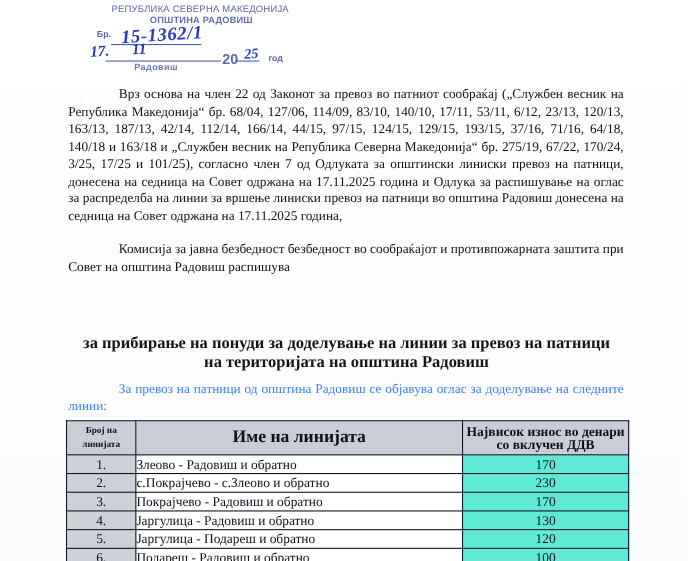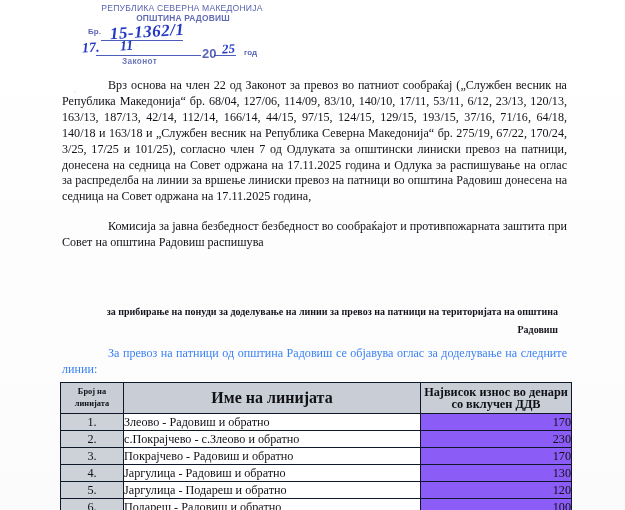--- a/index.html
+++ b/index.html
@@ -143,22 +143,22 @@
     font-weight: bold;
     letter-spacing: 4.5px;
     color: #15151c;
     z-index: 2;
   }
   .doc-subtitle {
     position: absolute;
     left: 72px;
     top: 303px;
     width: 486px;
-    text-align: right;
-    font-size: 10px;
+    text-align: center;
+    font-size: 15px;
     font-weight: bold;
     line-height: 18px;
     color: #14141b;
     z-index: 2;
   }
   .lead-text {
     position: absolute;
     left: 62px;
     top: 345px;
     width: 505px;
@@ -207,43 +207,43 @@
     text-align: center;
     background: #cdd2d9;
     font-size: 12px;
   }
   td.cell-name {
     text-align: left;
     padding-left: 7px;
     background: #ffffff;
   }
   td.cell-amt {
-    text-align: right;
-    background: #8b5cf6;
+    text-align: center;
+    background: #5eead4;
   }
 </style>
 </head>
 <body>
 
 <div class="page">
 
   <div class="stamp">
     <div class="stamp-line1">РЕПУБЛИКА СЕВЕРНА МАКЕДОНИЈА</div>
     <div class="stamp-line2">ОПШТИНА РАДОВИШ</div>
 
     <div class="stamp-row stamp-br-label">Бр.</div>
     <div class="hand hand-number">15-1362/1</div>
 
     <div class="hand hand-day">17.</div>
     <div class="hand hand-month">11</div>
     <div class="stamp-row stamp-year-lbl">20</div>
     <div class="hand hand-yy">25</div>
     <div class="stamp-row stamp-god-lbl">год</div>
 
-    <div class="stamp-city">Законот</div>
+    <div class="stamp-city">Радовиш</div>
 
     <div class="stamp-rule rule-a"></div>
     <div class="stamp-rule rule-b"></div>
     <div class="stamp-rule rule-c"></div>
   </div>
 
   <div class="body-text">
     <p class="para-indent">Врз основа на член 22 од Законот за превоз во патниот сообраќај („Службен весник на Република Македонија“ бр. 68/04, 127/06, 114/09, 83/10, 140/10, 17/11, 53/11, 6/12, 23/13, 120/13, 163/13, 187/13, 42/14, 112/14, 166/14, 44/15, 97/15, 124/15, 129/15, 193/15, 37/16, 71/16, 64/18, 140/18 и 163/18 и „Службен весник на Република Северна Македонија“ бр. 275/19, 67/22, 170/24, 3/25, 17/25 и 101/25), согласно член 7 од Одлуката за општински линиски превоз на патници, донесена на седница на Совет одржана на 17.11.2025 година и Одлука за распишување на оглас за распределба на линии за вршење линиски превоз на патници во општина Радовиш донесена на седница на Совет одржана на 17.11.2025 година,</p>
     <p class="para-indent para-gap">Комисија за јавна безбедност безбедност во сообраќајот и противпожарната заштита при Совет на општина Радовиш распишува</p>
   </div>

